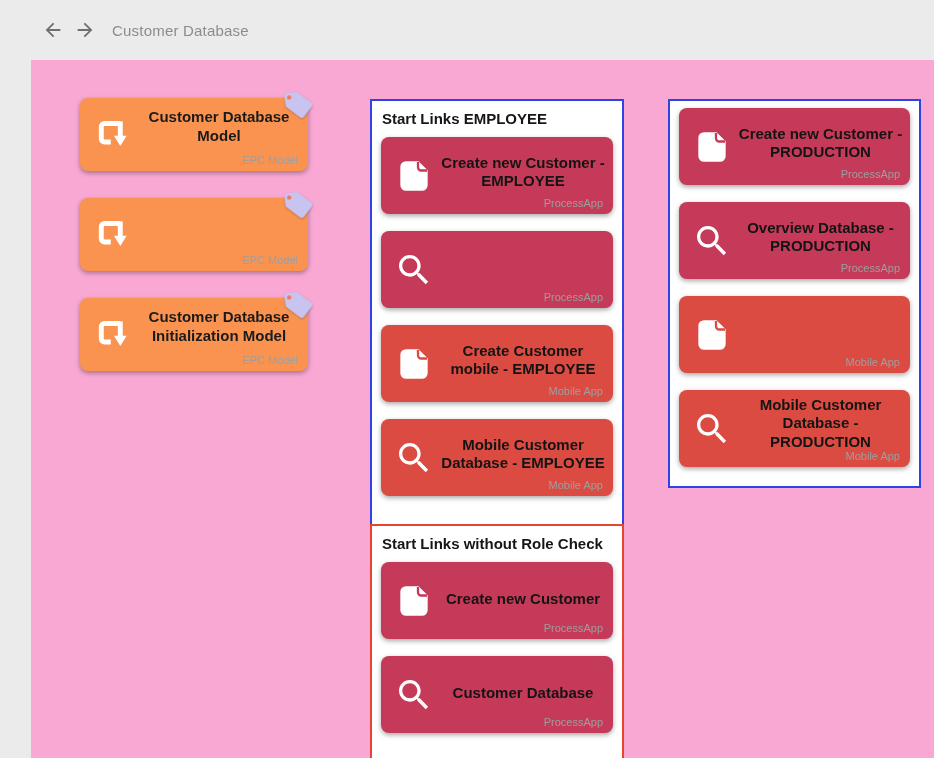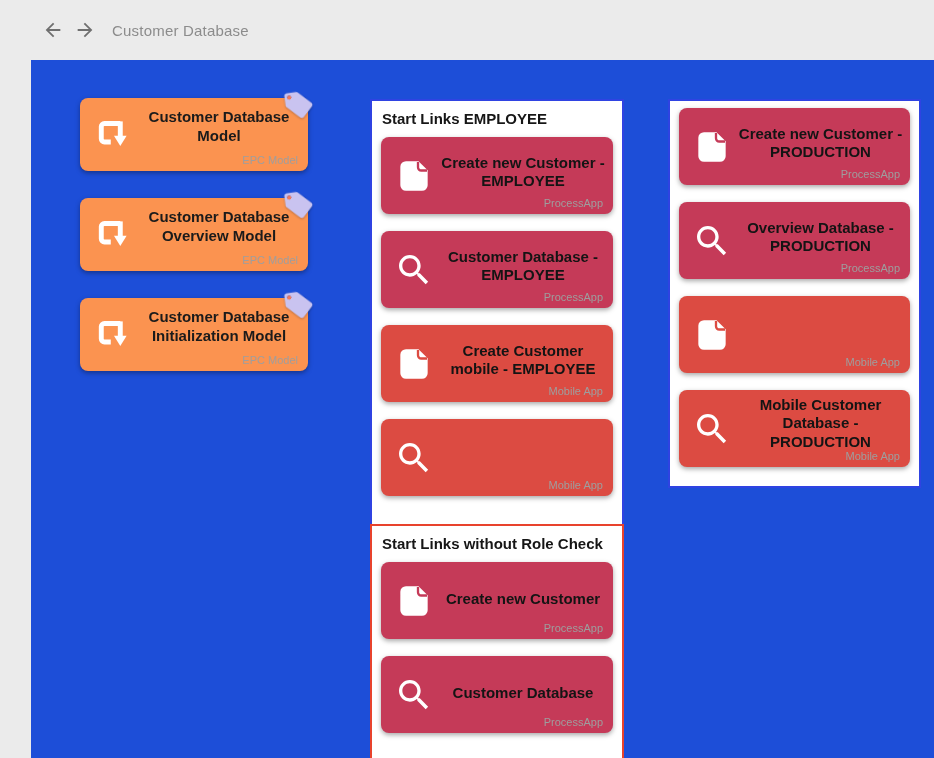--- a/index.html
+++ b/index.html
@@ -8,21 +8,21 @@
 
   
   .topbar { position:absolute; left:0; top:0; width:934px; height:60px;
             display:flex; align-items:center; padding-left:42px; background:#EBEBEB; }
   .nav-arrow { width:22px; height:22px; margin-right:10px; cursor:pointer; flex:0 0 auto; }
   .nav-arrow svg { width:100%; height:100%; fill:#6F6F6F; }
   .topbar-title { margin-left:6px; font-size:15px; color:#8C8C8C; letter-spacing:.2px; }
 
   
   .canvas { position:absolute; left:31px; top:60px; width:903px; height:698px;
-            background:#1d4ed8; }
+            background:#f9a8d4; }
 
   
   .model-cards { position:absolute; left:49px; top:0; width:228px; }
   .model-card { position:absolute; left:0; width:228px; height:73px; border-radius:8px;
                 box-shadow:0 2px 5px rgba(0,0,0,0.35); cursor:pointer; }
   .model-card:nth-of-type(1){ top:38px; }
   .model-card:nth-of-type(2){ top:138px; }
   .model-card:nth-of-type(3){ top:238px; }
   .model-icon { position:absolute; left:14px; top:50%; transform:translateY(-50%);
                 width:38px; height:38px; }
@@ -81,21 +81,20 @@
       <path fill-rule="evenodd" fill="#C9C3F0" d="M21.41 11.58l-9-9C12.05 2.22 11.55 2 11 2H4c-1.1 0-2 .9-2 2v7c0 .55.22 1.05.59 1.42l9 9c.36.36.86.58 1.41.58.55 0 1.05-.22 1.41-.59l7-7c.37-.36.59-.86.59-1.41 0-.55-.23-1.06-.59-1.42zM5.5 7C4.67 7 4 6.33 4 5.5S4.67 4 5.5 4 7 4.67 7 5.5 6.33 7 5.5 7z"></path>
       <circle cx="5.5" cy="5.5" r="1.5" fill="#F4785C"></circle>
     </svg>
   </div>
       <div class="model-card" style="background: rgb(251, 147, 80); --card-color: #FB9350;">
     <svg class="model-icon" viewBox="0 0 24 24">
       <path d="M16.6 4.7 H6.6 A2 2 0 0 0 4.6 6.7 V14.4 A2 2 0 0 0 6.6 16.4 H10.6" fill="none" stroke="#FFFFFF" stroke-width="3.1"></path>
       <line x1="16.6" y1="3.4" x2="16.6" y2="13.4" stroke="#FFFFFF" stroke-width="3.1"></line>
       <path d="M12.6 12.5 h8 l-4 6.4 z" fill="#FFFFFF"></path>
     </svg>
-    <div class="model-title">Customer Database Overview Model</div>
     <div class="type-label">EPC Model</div>
     <svg class="tag-icon" viewBox="0 0 24 24">
       <path fill-rule="evenodd" fill="#C9C3F0" d="M21.41 11.58l-9-9C12.05 2.22 11.55 2 11 2H4c-1.1 0-2 .9-2 2v7c0 .55.22 1.05.59 1.42l9 9c.36.36.86.58 1.41.58.55 0 1.05-.22 1.41-.59l7-7c.37-.36.59-.86.59-1.41 0-.55-.23-1.06-.59-1.42zM5.5 7C4.67 7 4 6.33 4 5.5S4.67 4 5.5 4 7 4.67 7 5.5 6.33 7 5.5 7z"></path>
       <circle cx="5.5" cy="5.5" r="1.5" fill="#F4785C"></circle>
     </svg>
   </div>
       <div class="model-card" style="background: rgb(251, 147, 80); --card-color: #FB9350;">
     <svg class="model-icon" viewBox="0 0 24 24">
       <path d="M16.6 4.7 H6.6 A2 2 0 0 0 4.6 6.7 V14.4 A2 2 0 0 0 6.6 16.4 H10.6" fill="none" stroke="#FFFFFF" stroke-width="3.1"></path>
       <line x1="16.6" y1="3.4" x2="16.6" y2="13.4" stroke="#FFFFFF" stroke-width="3.1"></line>
@@ -118,35 +117,35 @@
     <path d="M14.7 3.1 H7.2 a3.4 3.4 0 0 0 -3.4 3.4 v11 a3.4 3.4 0 0 0 3.4 3.4 h9.6 a3.4 3.4 0 0 0 3.4 -3.4 V8.6 Z" fill="#FFFFFF"></path>
     <path d="M14.4 3.6 v3.2 a1.9 1.9 0 0 0 1.9 1.9 h3.5" fill="none" style="stroke:var(--card-color)" stroke-width="1.4"></path>
   </svg></span>
     <div class="card-title">Create new Customer - EMPLOYEE</div>
     <div class="type-label">ProcessApp</div>
   </div>
           <div class="link-card" style="background: rgb(197, 58, 88); --card-color: #C53A58;">
     <span class="card-icon-slot"><svg viewBox="0 0 24 24">
     <path fill="#FFFFFF" d="M15.5 14h-.79l-.28-.27C15.41 12.59 16 11.11 16 9.5 16 5.91 13.09 3 9.5 3S3 5.91 3 9.5 5.91 16 9.5 16c1.61 0 3.09-.59 4.23-1.57l.27.28v.79l5 4.99L20.49 19l-4.99-5zm-6 0C7.01 14 5 11.99 5 9.5S7.01 5 9.5 5 14 7.01 14 9.5 11.99 14 9.5 14z"></path>
   </svg></span>
-    <div class="card-title">Customer Database - EMPLOYEE</div>
     <div class="type-label">ProcessApp</div>
   </div>
           <div class="link-card" style="background: rgb(220, 75, 66); --card-color: #DC4B42;">
     <span class="card-icon-slot"><svg viewBox="0 0 24 24">
     <path d="M14.7 3.1 H7.2 a3.4 3.4 0 0 0 -3.4 3.4 v11 a3.4 3.4 0 0 0 3.4 3.4 h9.6 a3.4 3.4 0 0 0 3.4 -3.4 V8.6 Z" fill="#FFFFFF"></path>
     <path d="M14.4 3.6 v3.2 a1.9 1.9 0 0 0 1.9 1.9 h3.5" fill="none" style="stroke:var(--card-color)" stroke-width="1.4"></path>
   </svg></span>
     <div class="card-title">Create Customer mobile - EMPLOYEE</div>
     <div class="type-label">Mobile App</div>
   </div>
           <div class="link-card" style="background: rgb(220, 75, 66); --card-color: #DC4B42;">
     <span class="card-icon-slot"><svg viewBox="0 0 24 24">
     <path fill="#FFFFFF" d="M15.5 14h-.79l-.28-.27C15.41 12.59 16 11.11 16 9.5 16 5.91 13.09 3 9.5 3S3 5.91 3 9.5 5.91 16 9.5 16c1.61 0 3.09-.59 4.23-1.57l.27.28v.79l5 4.99L20.49 19l-4.99-5zm-6 0C7.01 14 5 11.99 5 9.5S7.01 5 9.5 5 14 7.01 14 9.5 11.99 14 9.5 14z"></path>
   </svg></span>
+    <div class="card-title">Mobile Customer Database - EMPLOYEE</div>
     <div class="type-label">Mobile App</div>
   </div>
         </div>
   </div>
       <div class="group group-1" style="border-color: rgb(47, 67, 226);">
     <div class="group-card-list">
           <div class="link-card" style="background: rgb(197, 58, 88); --card-color: #C53A58;">
     <span class="card-icon-slot"><svg viewBox="0 0 24 24">
     <path d="M14.7 3.1 H7.2 a3.4 3.4 0 0 0 -3.4 3.4 v11 a3.4 3.4 0 0 0 3.4 3.4 h9.6 a3.4 3.4 0 0 0 3.4 -3.4 V8.6 Z" fill="#FFFFFF"></path>
     <path d="M14.4 3.6 v3.2 a1.9 1.9 0 0 0 1.9 1.9 h3.5" fill="none" style="stroke:var(--card-color)" stroke-width="1.4"></path>

